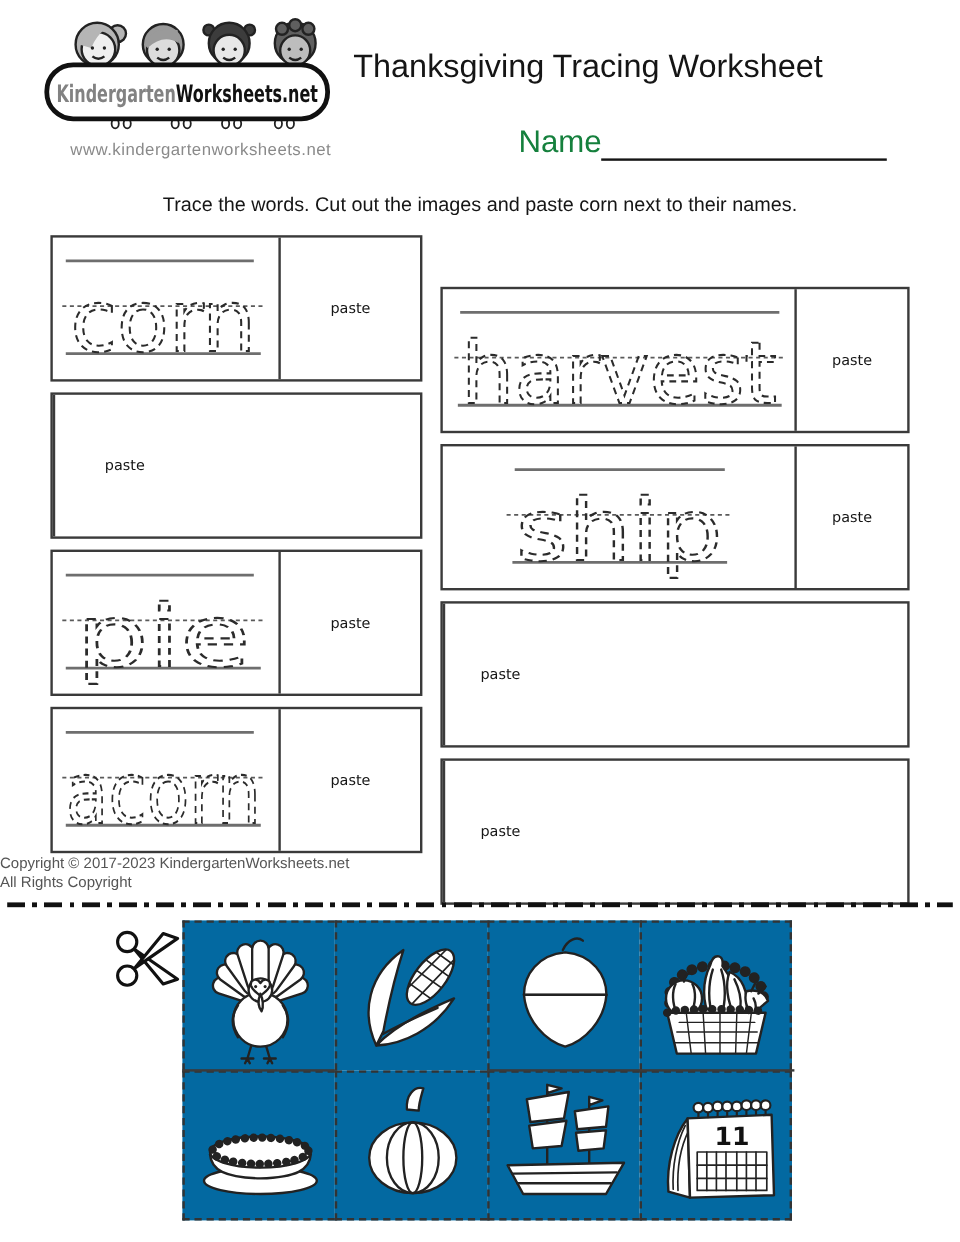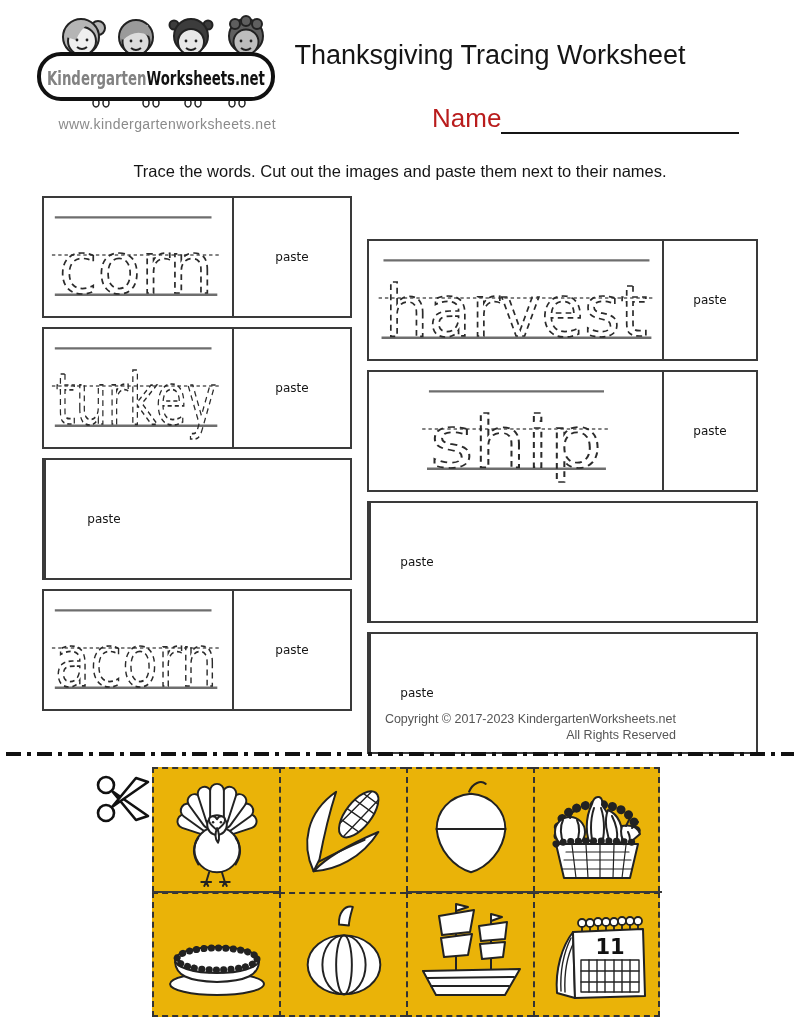--- a/index.html
+++ b/index.html
@@ -5,21 +5,21 @@
   html,body{margin:0;padding:0;background:#fff;}
   body{width:800px;height:1035px;font-family:"Liberation Sans",sans-serif;color:#111;position:relative;overflow:hidden;}
   *{box-sizing:border-box;}
 
   
   .logo{position:absolute;left:36px;top:10px;width:240px;text-align:right;}
   .logo svg{display:block;}
   .logo-url{font-size:14px;color:#8a8a8a;letter-spacing:.4px;margin-top:6px;}
   .page-title{position:absolute;left:255px;top:40px;width:470px;text-align:center;
     font-family:Liberation Sans, sans-serif;font-size:27px;font-weight:400;white-space:nowrap;color:#151515;}
-  .name-row{position:absolute;left:432px;top:103px;font-size:26px;color:#b91c1c;display:flex;align-items:flex-end;}
+  .name-row{position:absolute;left:432px;top:103px;font-size:26px;color:#15803d;display:flex;align-items:flex-end;}
   .name-line{display:inline-block;width:238px;border-bottom:2px solid #151515;height:30px;}
 
   .instruction{position:absolute;top:162px;left:0;width:800px;text-align:center;font-size:16.5px;color:#151515;}
 
   
   .trace-grid{position:absolute;top:196px;left:42px;width:716px;display:flex;flex-direction:column;gap:9px;}
   .trace-row{display:flex;gap:15px;height:122px;}
   .trace-block{border:2px solid #3a3a3a;display:flex;height:122px;background:#fff;}
   .trace-block.left{width:310px;}
   .trace-block.right{width:391px;margin-top:43px;}
@@ -29,32 +29,32 @@
     font-family:"DejaVu Sans",sans-serif;font-size:12px;color:#151515;}
   .trace-block.left .paste-cell{width:118px;}
   .trace-block.right .paste-cell{width:94px;}
 
   .guide-top,.guide-base{stroke:#6e6e6e;stroke-width:2.4;}
   .guide-mid{stroke:#5a5a5a;stroke-width:1.5;stroke-dasharray:3.5 3;}
   .trace-word{font-family:"DejaVu Sans",sans-serif;font-size:74px;fill:none;stroke:#2b2b2b;
     stroke-width:1.8;stroke-dasharray:6 4.5;}
 
   
-  .copyright{position:absolute;top:711px;left:0;width:656px;text-align:right;color:#555;
-    font-size:12.5px;line-height:1.3;margin-left:20px;}
+  .copyright{position:absolute;top:711px;left:0;width:656px;text-align:left;color:#555;
+    font-size:12.5px;line-height:1.3;}
 
   
   .cut-line{position:absolute;top:752px;left:6px;width:788px;height:4px;
     background:repeating-linear-gradient(90deg,#111 0 15px,transparent 15px 21px,#111 21px 25px,transparent 25px 31px);}
   .scissors{position:absolute;left:95px;top:770px;}
 
   
   .image-grid{position:absolute;left:152px;top:767px;width:510px;height:252px;display:grid;
     grid-template-columns:repeat(4,127px);grid-template-rows:125px 125px;}
-  .img-cell{border-left:2px dashed #333;border-top:2px dashed #333;display:flex;align-items:center;justify-content:center;background:#eab308;}
+  .img-cell{border-left:2px dashed #333;border-top:2px dashed #333;display:flex;align-items:center;justify-content:center;background:#0369a1;}
   .img-cell:nth-child(4n){border-right:2px dashed #333;}
   .img-cell:nth-child(n+5){border-bottom:2px dashed #333;}
   .row-divider{position:absolute;height:2px;background:#3a3a3a;top:124px;}
   .row-divider.a{left:0;width:127px;}
   .row-divider.b{left:254px;width:256px;}
 
   .lineart{stroke:#222;stroke-width:2;fill:none;stroke-linecap:round;stroke-linejoin:round;}
   .lineart .w{fill:#fff;}
   .cal-num{font-family:"DejaVu Sans",sans-serif;font-size:21px;font-weight:bold;fill:#111;stroke:none;}
 </style>
@@ -115,21 +115,21 @@
   <div class="logo-url">www.kindergartenworksheets.net</div>
 </div>
 
 <div class="page-title">Thanksgiving Tracing Worksheet</div>
 
 <div class="name-row">
   <span>Name</span>
     <span class="name-line"></span>
 </div>
 
-<div class="instruction">Trace the words. Cut out the images and paste them next to their names.</div>
+<div class="instruction">Trace the words. Cut out the images and paste corn next to their names.</div>
 
 <div class="trace-grid">
 
   <div class="trace-row">
     <div class="trace-block left">
       <div class="word-cell">
         <svg viewBox="0 0 188 122">
           <line class="guide-top" x1="8" y1="20" x2="170" y2="20"></line>
           <line class="guide-mid" x1="5" y1="59" x2="178" y2="59"></line>
           <line class="guide-base" x1="8" y1="100" x2="176" y2="100"></line>
@@ -146,45 +146,45 @@
           <line class="guide-base" x1="8" y1="100" x2="287" y2="100"></line>
           <text class="trace-word" x="147" y="98" text-anchor="middle" textLength="272" lengthAdjust="spacingAndGlyphs">harvest</text>
         </svg>
       </div>
       <div class="paste-cell">paste</div>
     </div>
   </div>
 
   <div class="trace-row">
     <div class="trace-block left">
-      <div class="word-cell">
-        <svg viewBox="0 0 188 122">
-          <line class="guide-top" x1="8" y1="20" x2="170" y2="20"></line>
-          <line class="guide-mid" x1="5" y1="59" x2="178" y2="59"></line>
-          <line class="guide-base" x1="8" y1="100" x2="176" y2="100"></line>
-          <text class="trace-word" x="92" y="98" text-anchor="middle" textLength="166" lengthAdjust="spacingAndGlyphs">turkey</text>
-        </svg>
-      </div>
       <div class="paste-cell">paste</div>
     </div>
     <div class="trace-block right">
       <div class="word-cell">
         <svg viewBox="0 0 293 122">
           <line class="guide-top" x1="57" y1="20" x2="238" y2="20"></line>
           <line class="guide-mid" x1="50" y1="59" x2="243" y2="59"></line>
           <line class="guide-base" x1="55" y1="100" x2="240" y2="100"></line>
           <text class="trace-word" x="147" y="98" text-anchor="middle" textLength="178" lengthAdjust="spacingAndGlyphs">ship</text>
         </svg>
       </div>
       <div class="paste-cell">paste</div>
     </div>
   </div>
 
   <div class="trace-row">
     <div class="trace-block left">
+      <div class="word-cell">
+        <svg viewBox="0 0 188 122">
+          <line class="guide-top" x1="8" y1="20" x2="170" y2="20"></line>
+          <line class="guide-mid" x1="5" y1="59" x2="178" y2="59"></line>
+          <line class="guide-base" x1="8" y1="100" x2="176" y2="100"></line>
+          <text class="trace-word" x="92" y="98" text-anchor="middle" textLength="150" lengthAdjust="spacingAndGlyphs">pie</text>
+        </svg>
+      </div>
       <div class="paste-cell">paste</div>
     </div>
     <div class="trace-block right">
       <div class="paste-cell">paste</div>
     </div>
   </div>
 
   <div class="trace-row">
     <div class="trace-block left">
       <div class="word-cell">
@@ -199,21 +199,21 @@
     </div>
     <div class="trace-block right">
       <div class="paste-cell">paste</div>
     </div>
   </div>
 
 </div>
 
 <div class="copyright">
   <div>Copyright © 2017-2023 KindergartenWorksheets.net</div>
-  <div>All Rights Reserved</div>
+  <div>All Rights Copyright</div>
 </div>
 
 <div class="cut-line"></div>
 
 <svg class="scissors" width="64" height="58" viewBox="0 0 64 58">
   <g stroke="#111" stroke-width="2.6" fill="#fff" stroke-linejoin="round">
     <polygon points="17,21 53,46 41,50"></polygon>
     <polygon points="17,37 53,12 41,8"></polygon>
     <circle cx="11" cy="15" r="8"></circle>
     <circle cx="11" cy="43" r="8"></circle>

